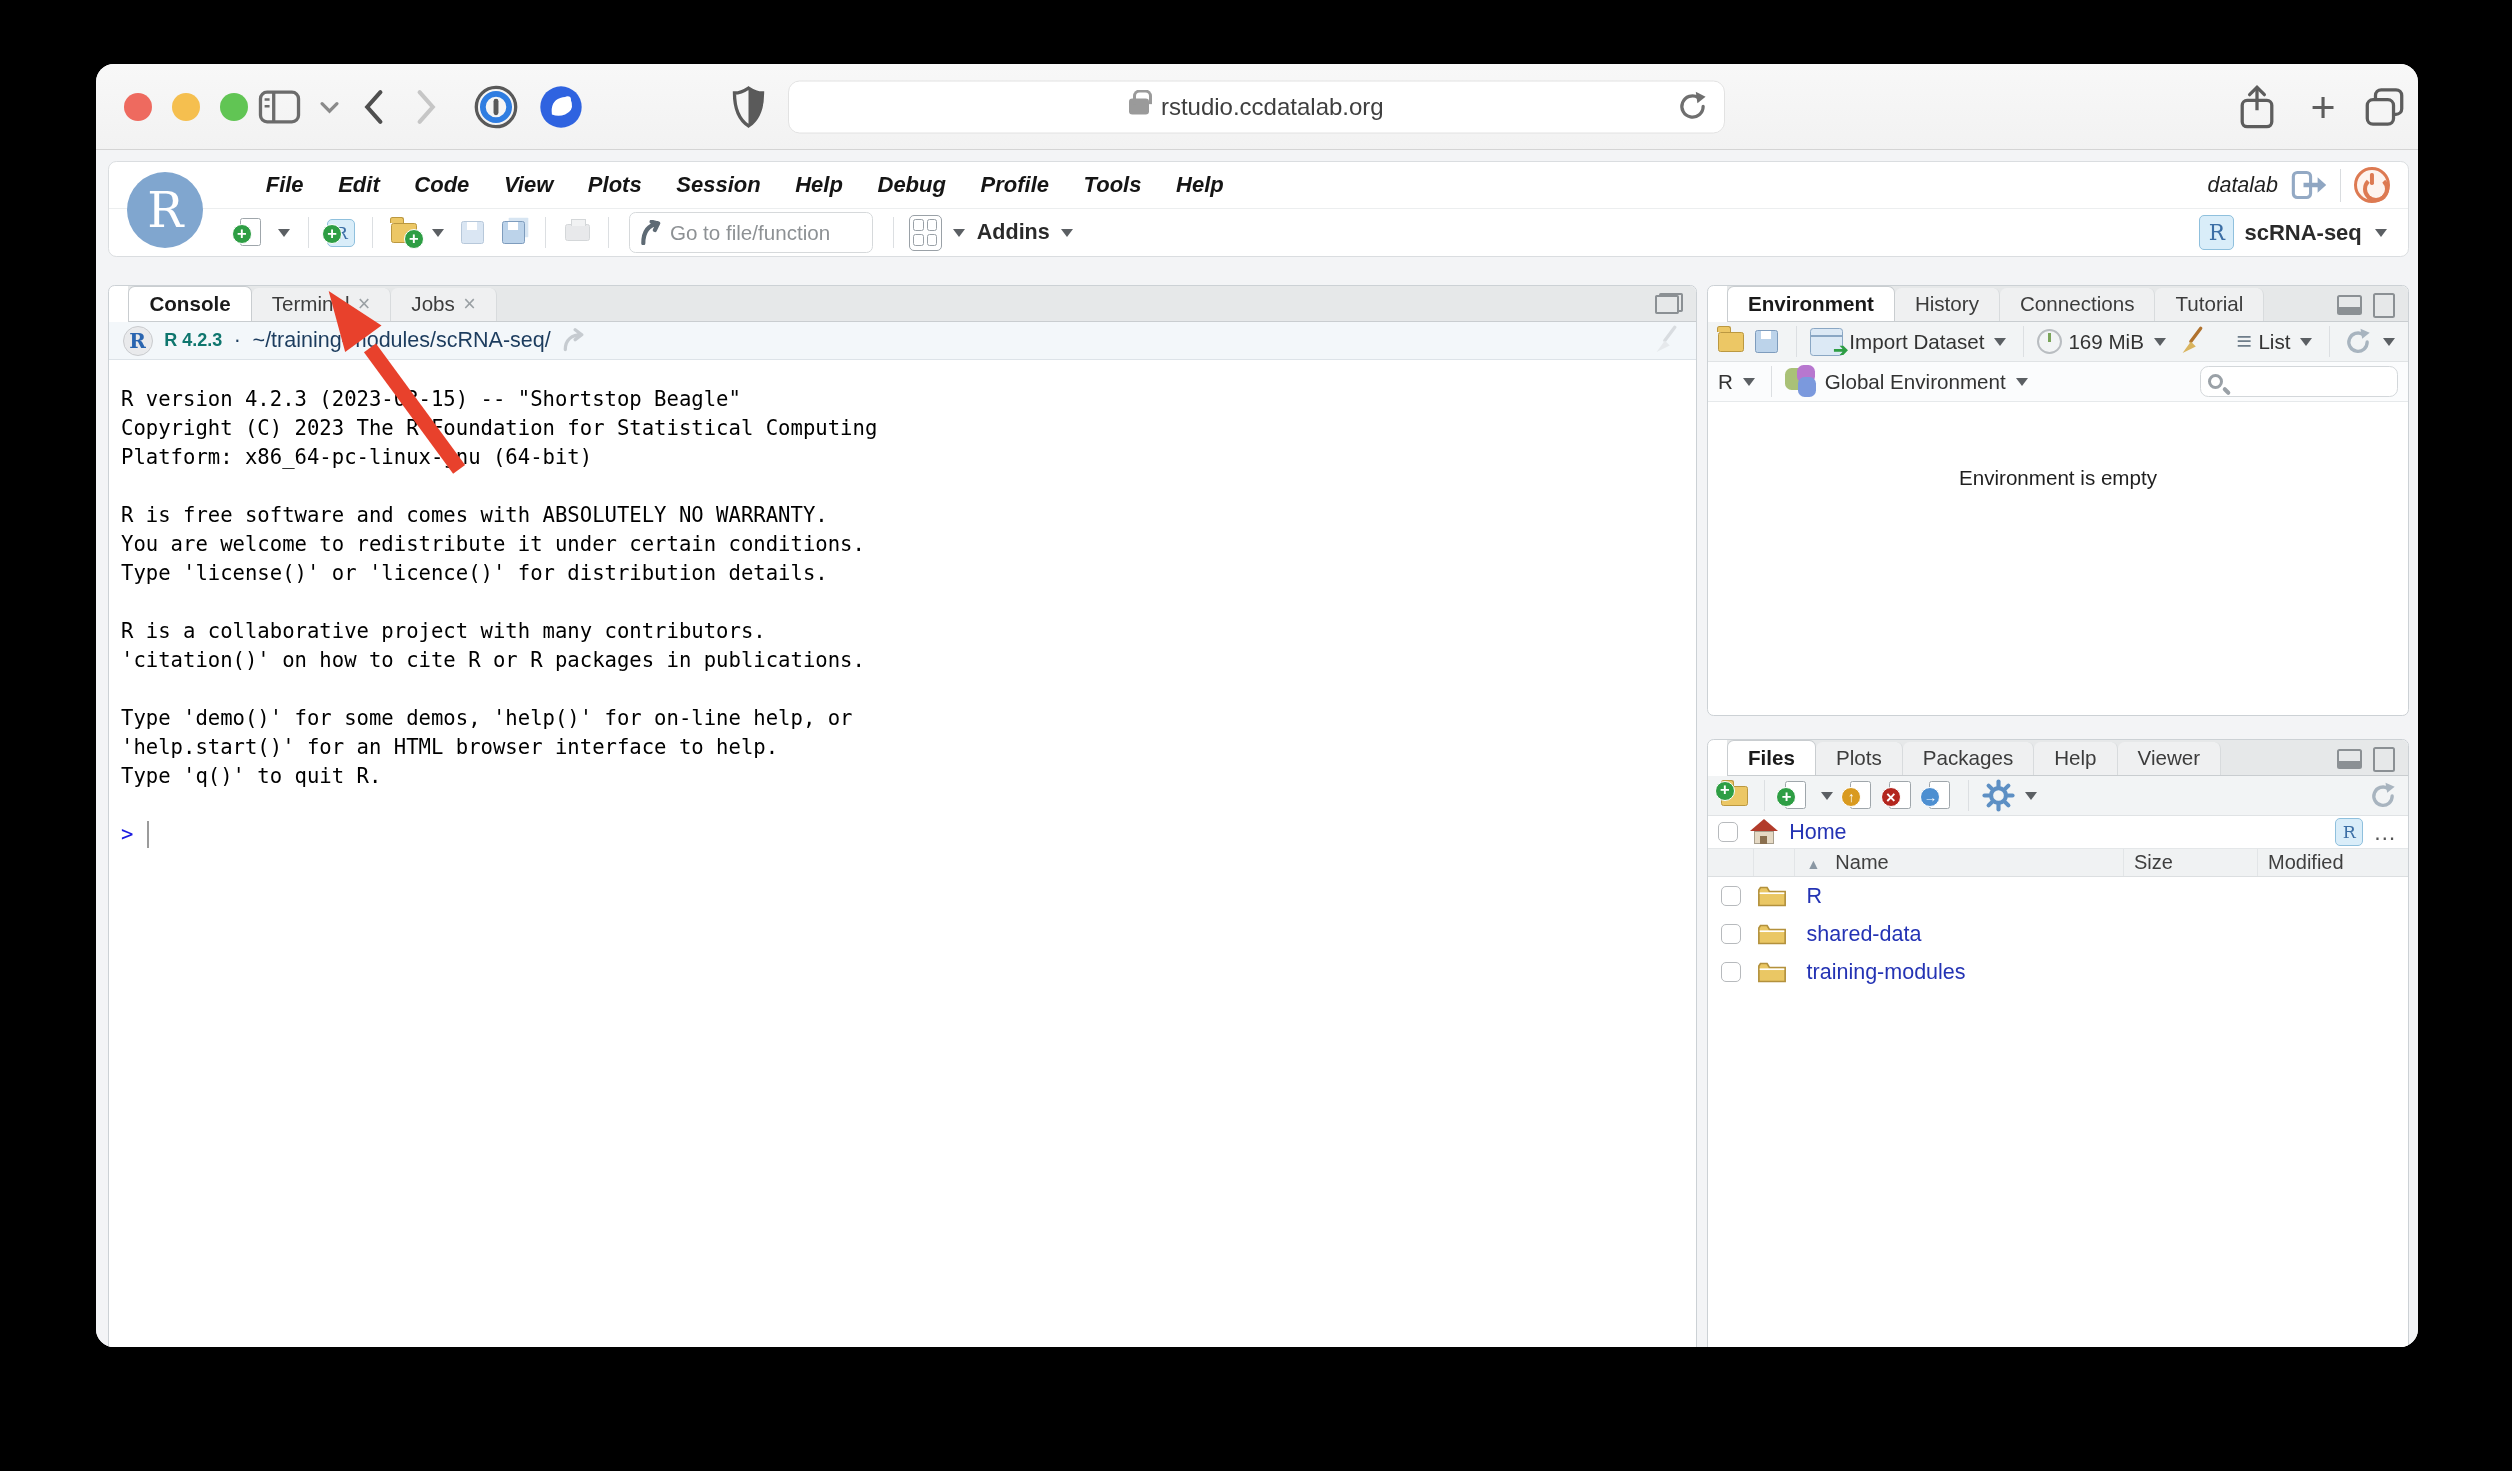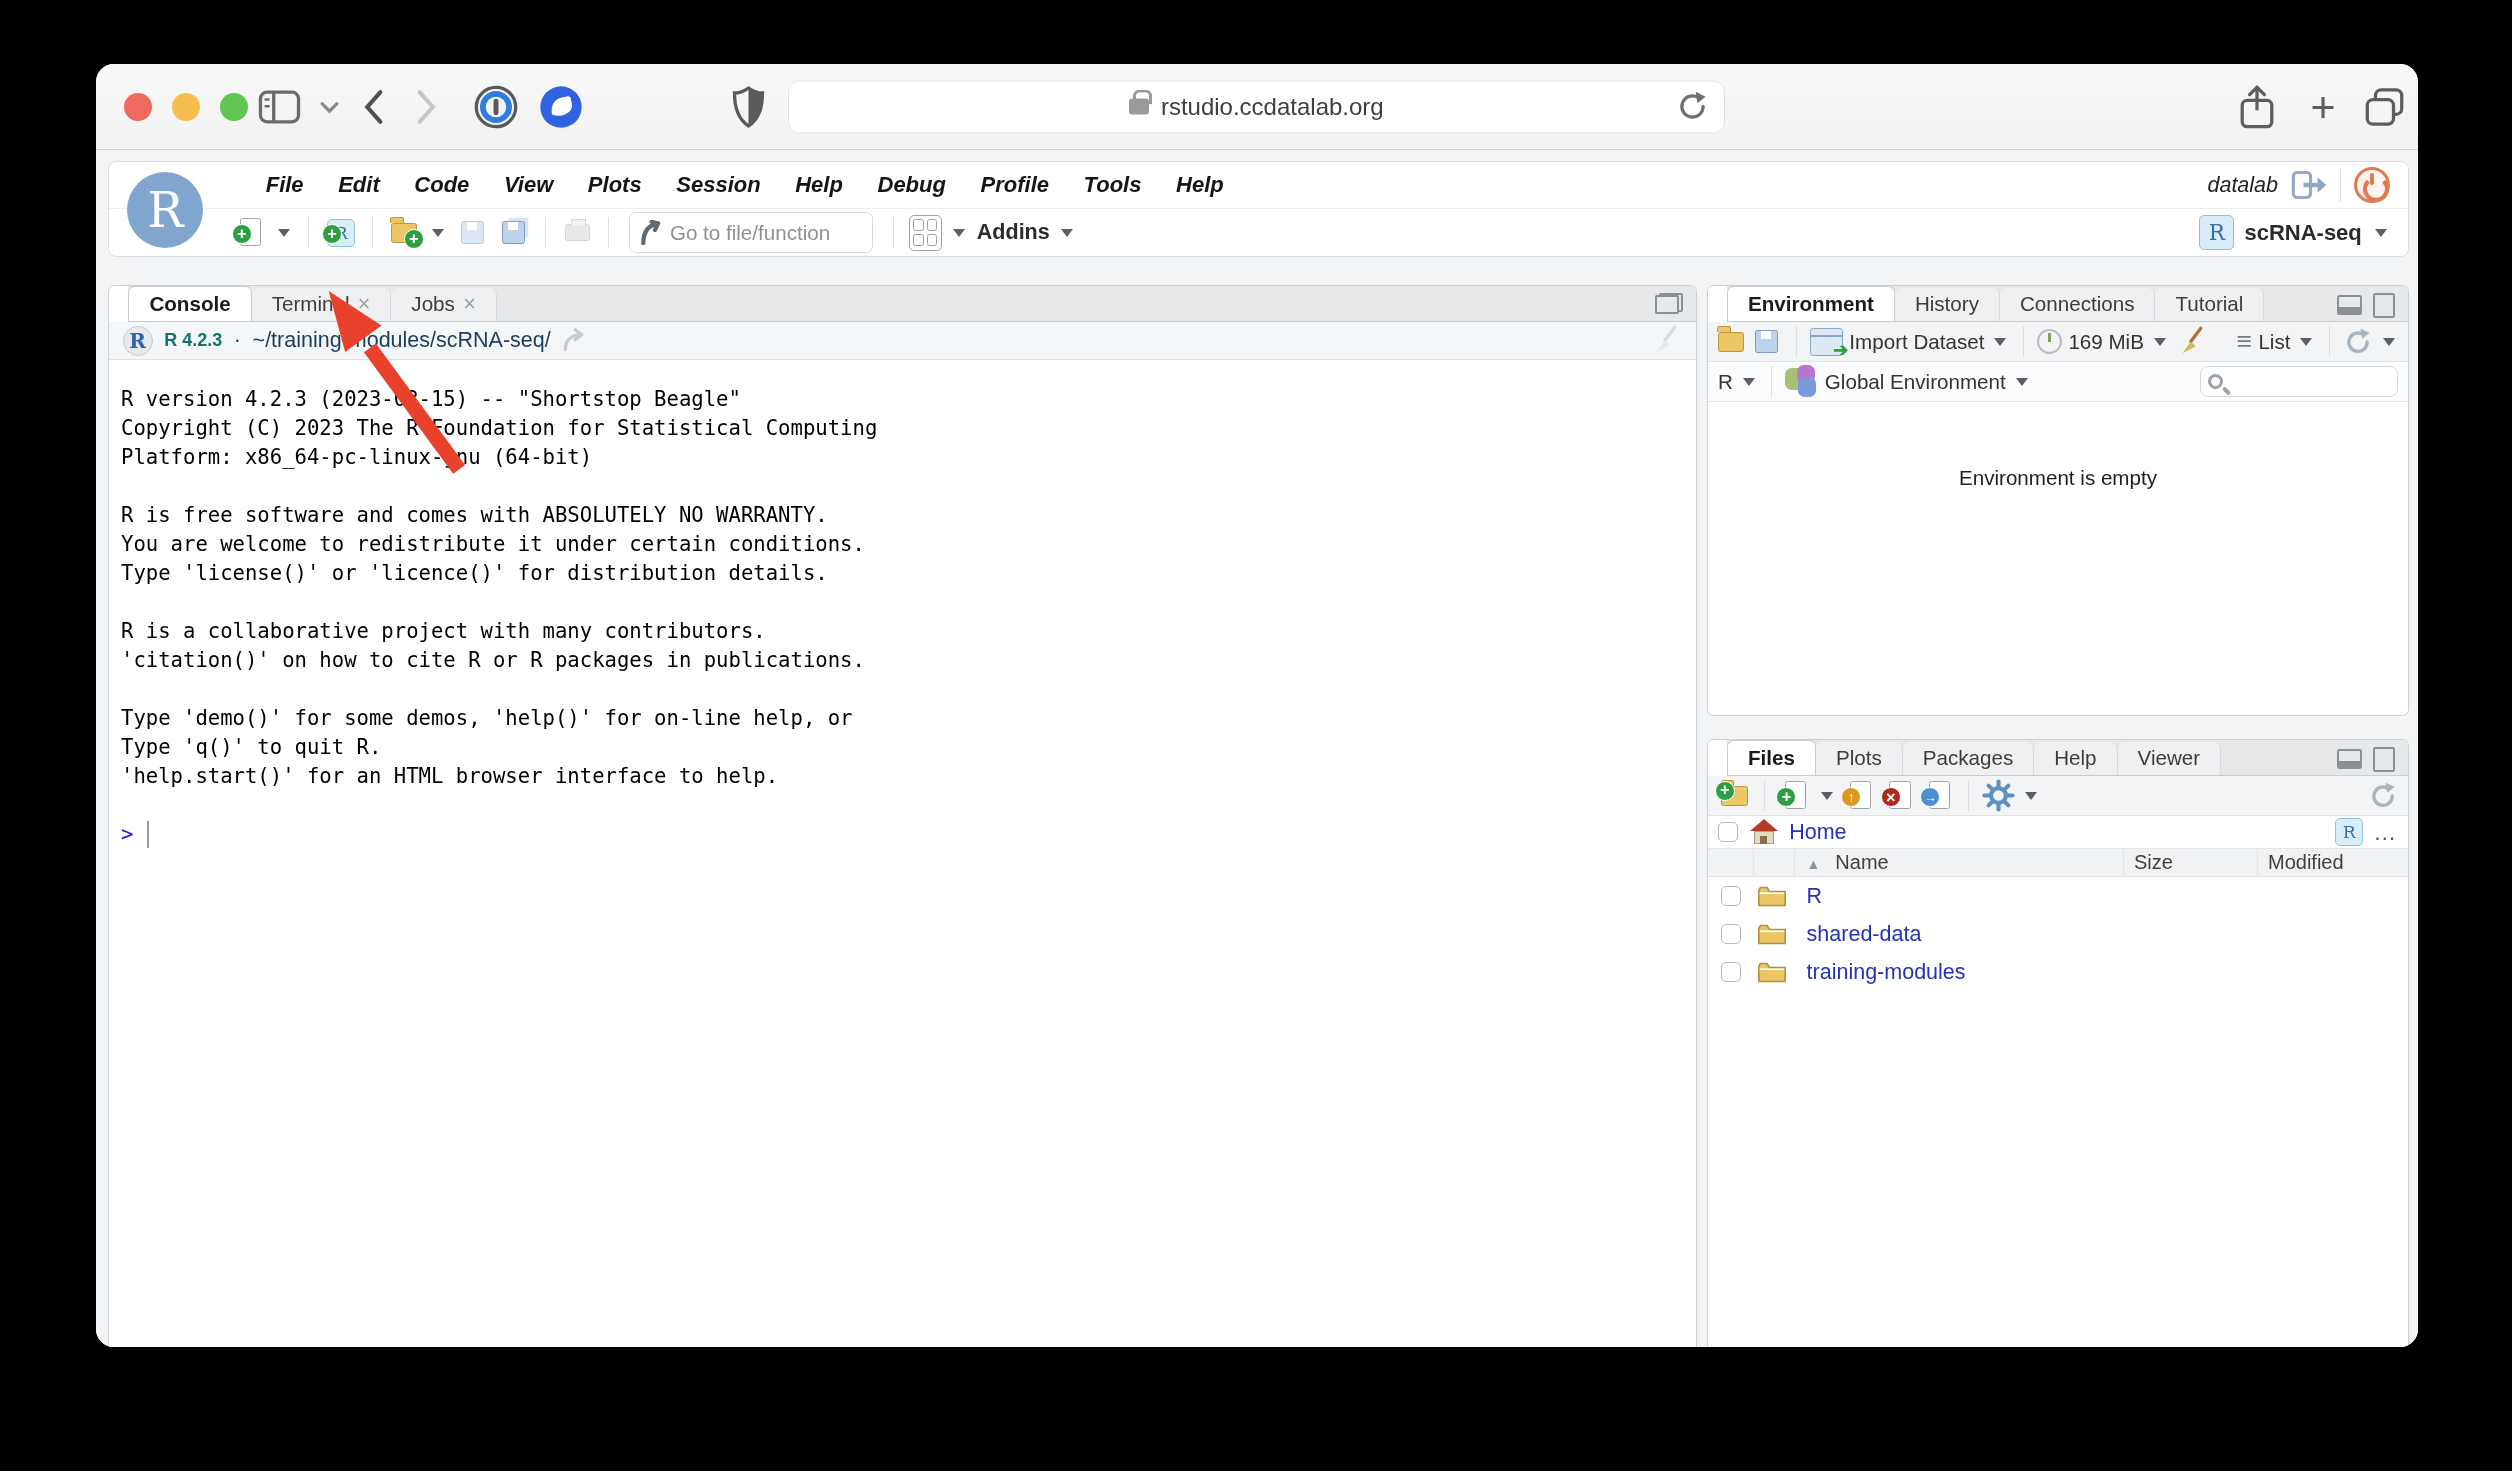--- a/index.html
+++ b/index.html
@@ -393,22 +393,22 @@
         <div class="console-line">Platform: x86_64-pc-linux-gnu (64-bit)</div>
         <div class="console-line"></div>
         <div class="console-line">R is free software and comes with ABSOLUTELY NO WARRANTY.</div>
         <div class="console-line">You are welcome to redistribute it under certain conditions.</div>
         <div class="console-line">Type 'license()' or 'licence()' for distribution details.</div>
         <div class="console-line"></div>
         <div class="console-line">R is a collaborative project with many contributors.</div>
         <div class="console-line">'citation()' on how to cite R or R packages in publications.</div>
         <div class="console-line"></div>
         <div class="console-line">Type 'demo()' for some demos, 'help()' for on-line help, or</div>
+        <div class="console-line">'help.start()' for an HTML browser interface to help.</div>
         <div class="console-line">Type 'q()' to quit R.</div>
-        <div class="console-line">'help.start()' for an HTML browser interface to help.</div>
         <div class="prompt-row">
           <span class="prompt-char">&gt;</span>
           <span class="cursor-bar"></span>
         </div>
       </div>
     </div>
 
     <div class="pane" id="env-pane">
       <div class="tabstrip">
         <div class="tab active first">

